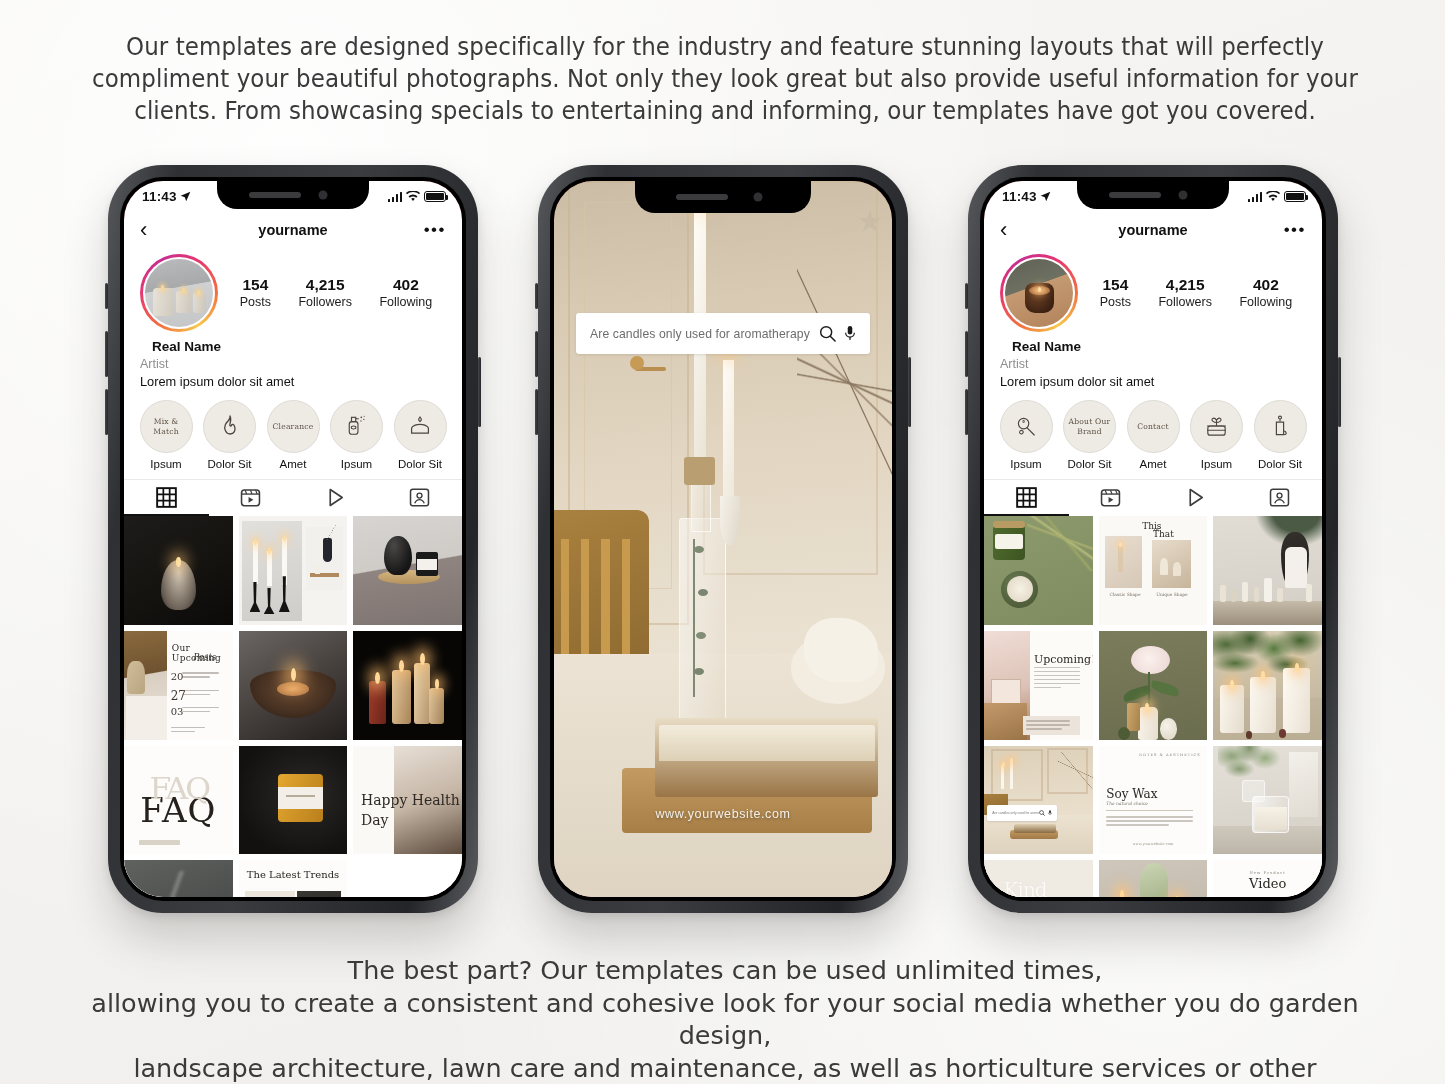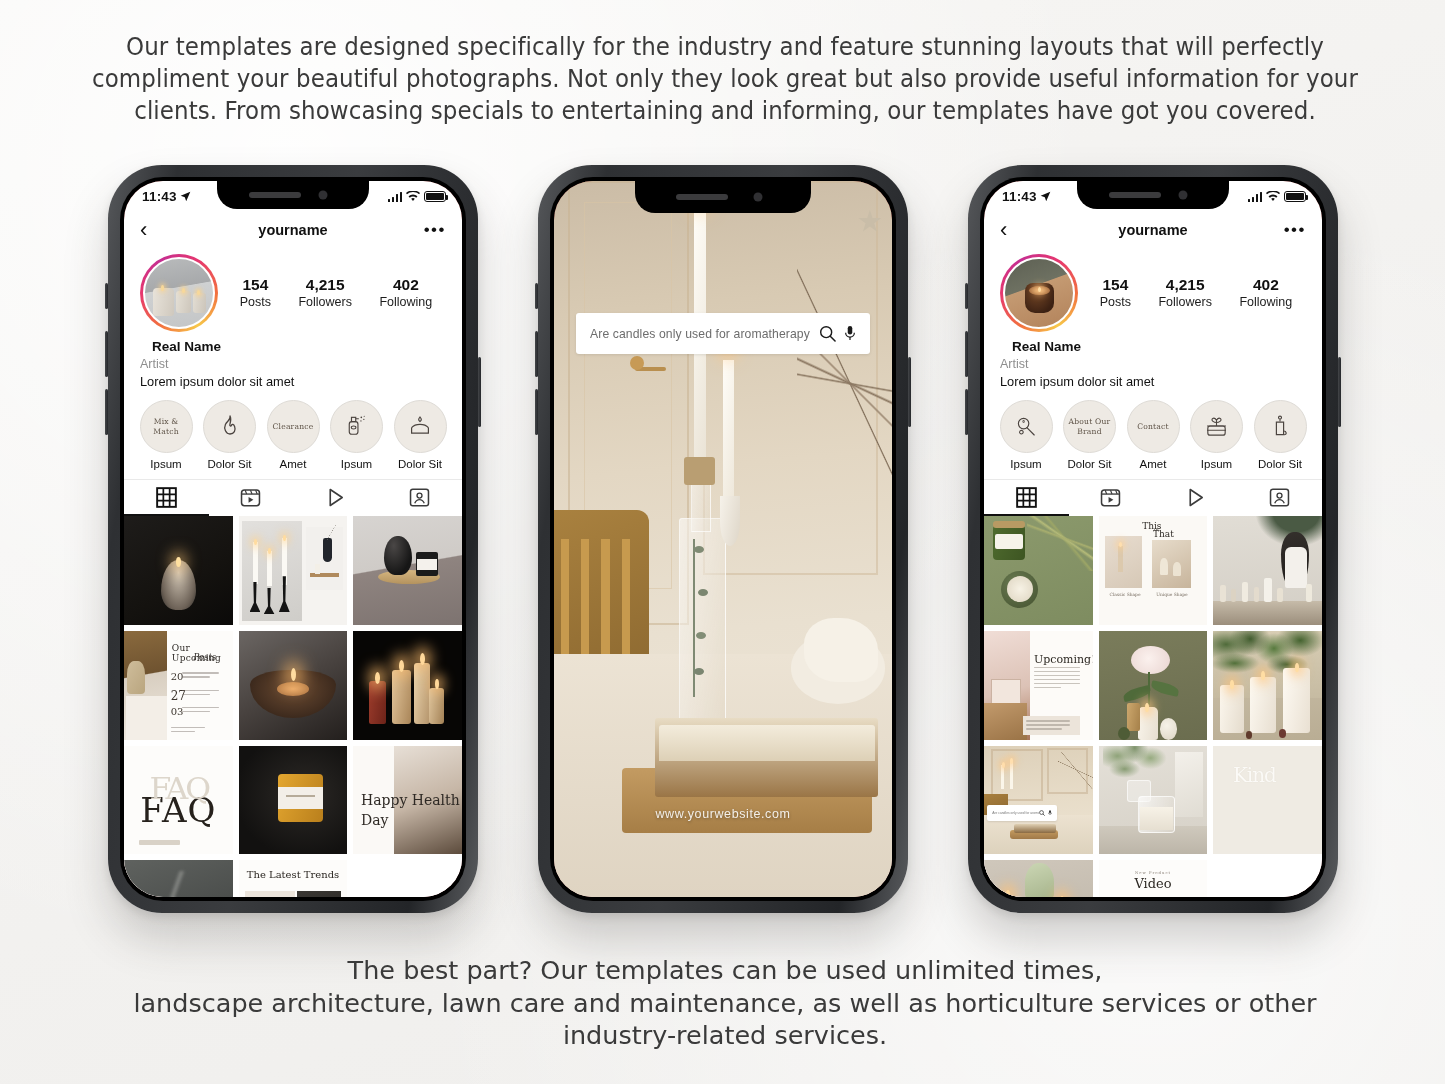--- a/index.html
+++ b/index.html
@@ -846,20 +846,34 @@
                       <path d="M11.9 11.9L17 17" stroke="#222" stroke-width="2.2"></path>
                     </svg>
                 <svg width="4" height="6" viewBox="0 0 12 18" style="margin-left:3px">
                       <rect x="3.6" y="1" width="4.8" height="9" rx="2.4" fill="#222"></rect>
                       <path d="M1.4 8.2a4.6 4.6 0 0 0 9.2 0" fill="none" stroke="#222" stroke-width="1.6"></path>
                     </svg>
               </div>
             </div>
               </div>
 
+            <div class="cell">
+                <div class="inner" style="background:#fdfcfa;">
+              <div class="serif" style="position:absolute;right:6%;top:7%;font-size:3.6px;letter-spacing:1px;color:#8a8176;">NOTES &amp; AESTHETICS</div>
+              <div class="serif" style="position:absolute;left:7%;top:38%;font-size:12px;color:#2b2722;">Soy Wax</div>
+              <div class="serif" style="position:absolute;left:7%;top:51%;font-size:4.4px;font-style:italic;color:#7d746a;">The natural choice</div>
+              <div style="position:absolute;left:7%;top:59%;width:80%;height:1px;background:#cfc7bb;"></div>
+              <div class="lines" style="position:absolute;left:7%;top:65%;width:80%;color:#8d8479;">
+                    <i></i>
+                    <i></i>
+                    <i style="width:72%"></i>
+                  </div>
+              <div class="serif" style="position:absolute;left:0;right:0;bottom:8%;text-align:center;font-size:3.6px;color:#9a9187;">www.yourwebsite.com</div>
+            </div>
+              </div>
 
             <div class="cell">
                 <div class="inner" style="background:linear-gradient(170deg,#e4e0d8,#d5d0c6);">
               <div style="position:absolute;left:4%;top:-4%;width:66%;height:46%;background:
                    radial-gradient(ellipse at 20% 30%,#8fa379 0%,transparent 26%),
                    radial-gradient(ellipse at 44% 14%,#7e936b 0%,transparent 24%),
                    radial-gradient(ellipse at 66% 34%,#97ab80 0%,transparent 24%),
                    radial-gradient(ellipse at 30% 56%,#889c73 0%,transparent 22%);"></div>
               <div style="position:absolute;left:26%;top:32%;width:22%;height:20%;background:rgba(255,255,255,.34);border:1px solid rgba(255,255,255,.6);border-radius:3px;"></div>
               <div style="position:absolute;right:4%;top:6%;width:26%;height:60%;background:linear-gradient(160deg,#f3f0ea,#e0dcd3);"></div>
@@ -896,16 +910,17 @@
               </div>
 
           </div>
         </div>
       </div>
     </div>
   </div>
 
   <div class="bottom-copy">
     <div>The best part? Our templates can be used unlimited times,</div>
+    <div>allowing you to create a consistent and cohesive look for your social media whether you do garden design,</div>
     <div>landscape architecture, lawn care and maintenance, as well as horticulture services or other industry-related services.</div>
   </div>
 
 </div>
 
 </body></html>

